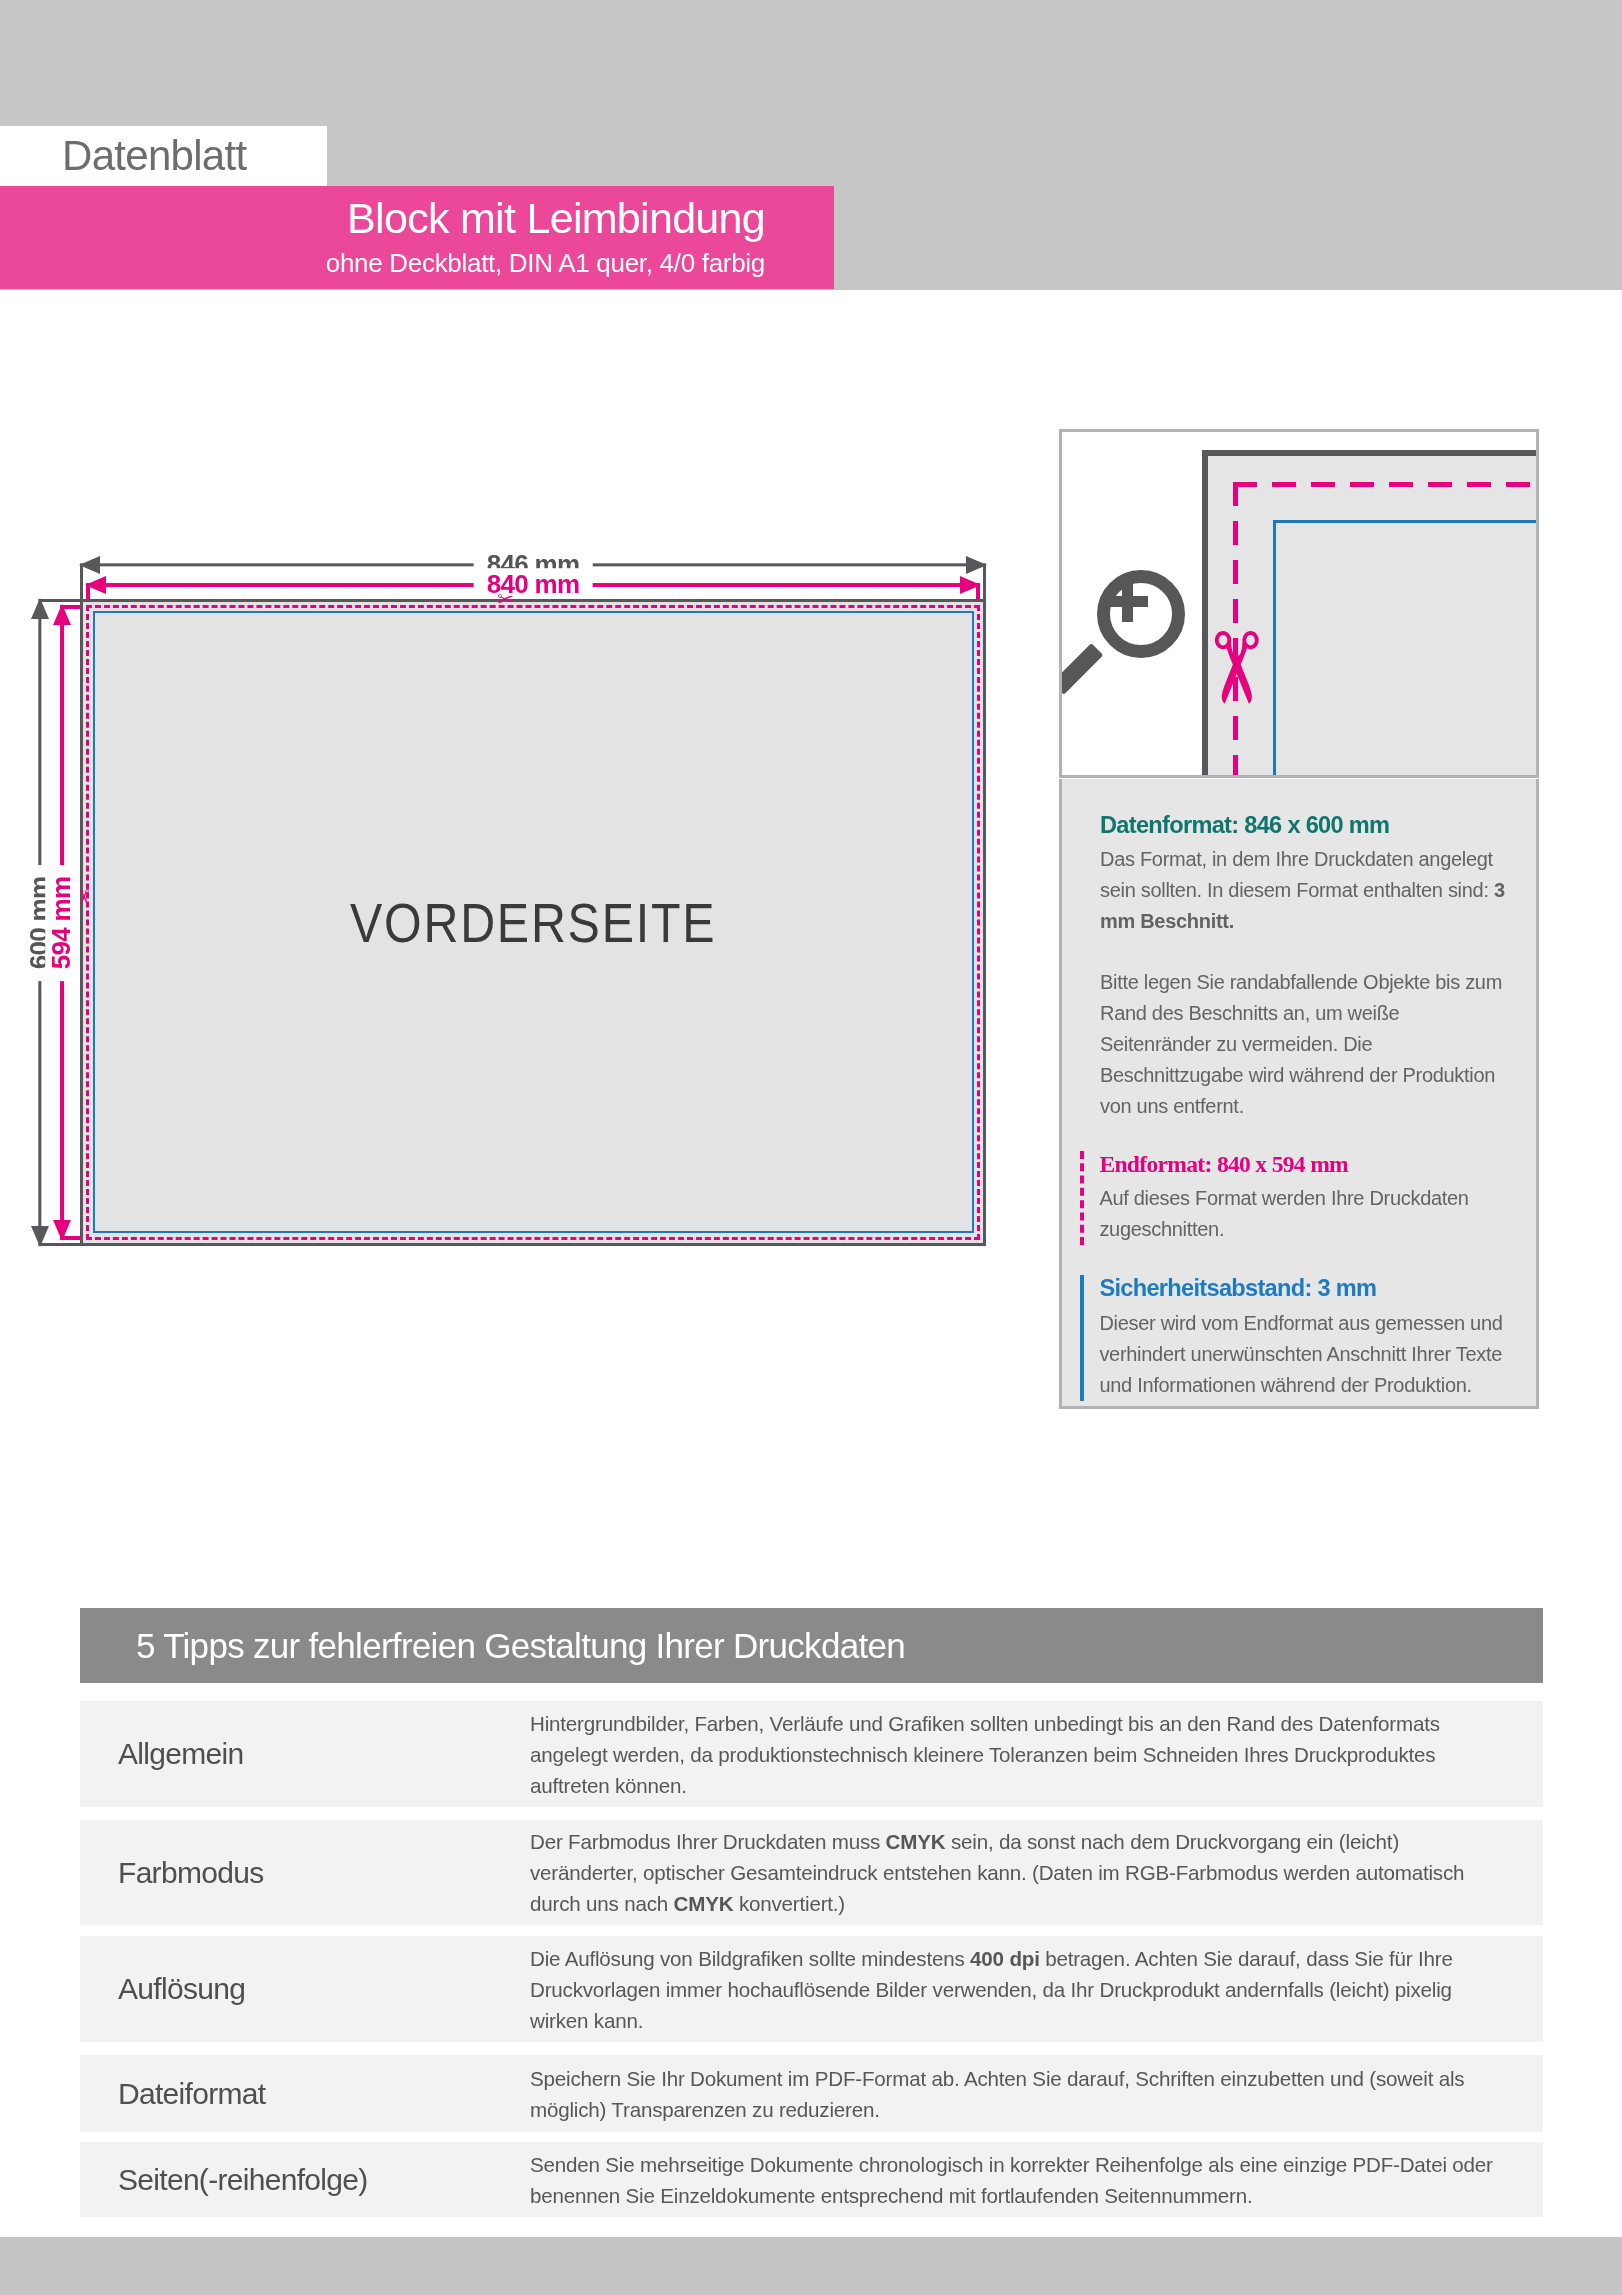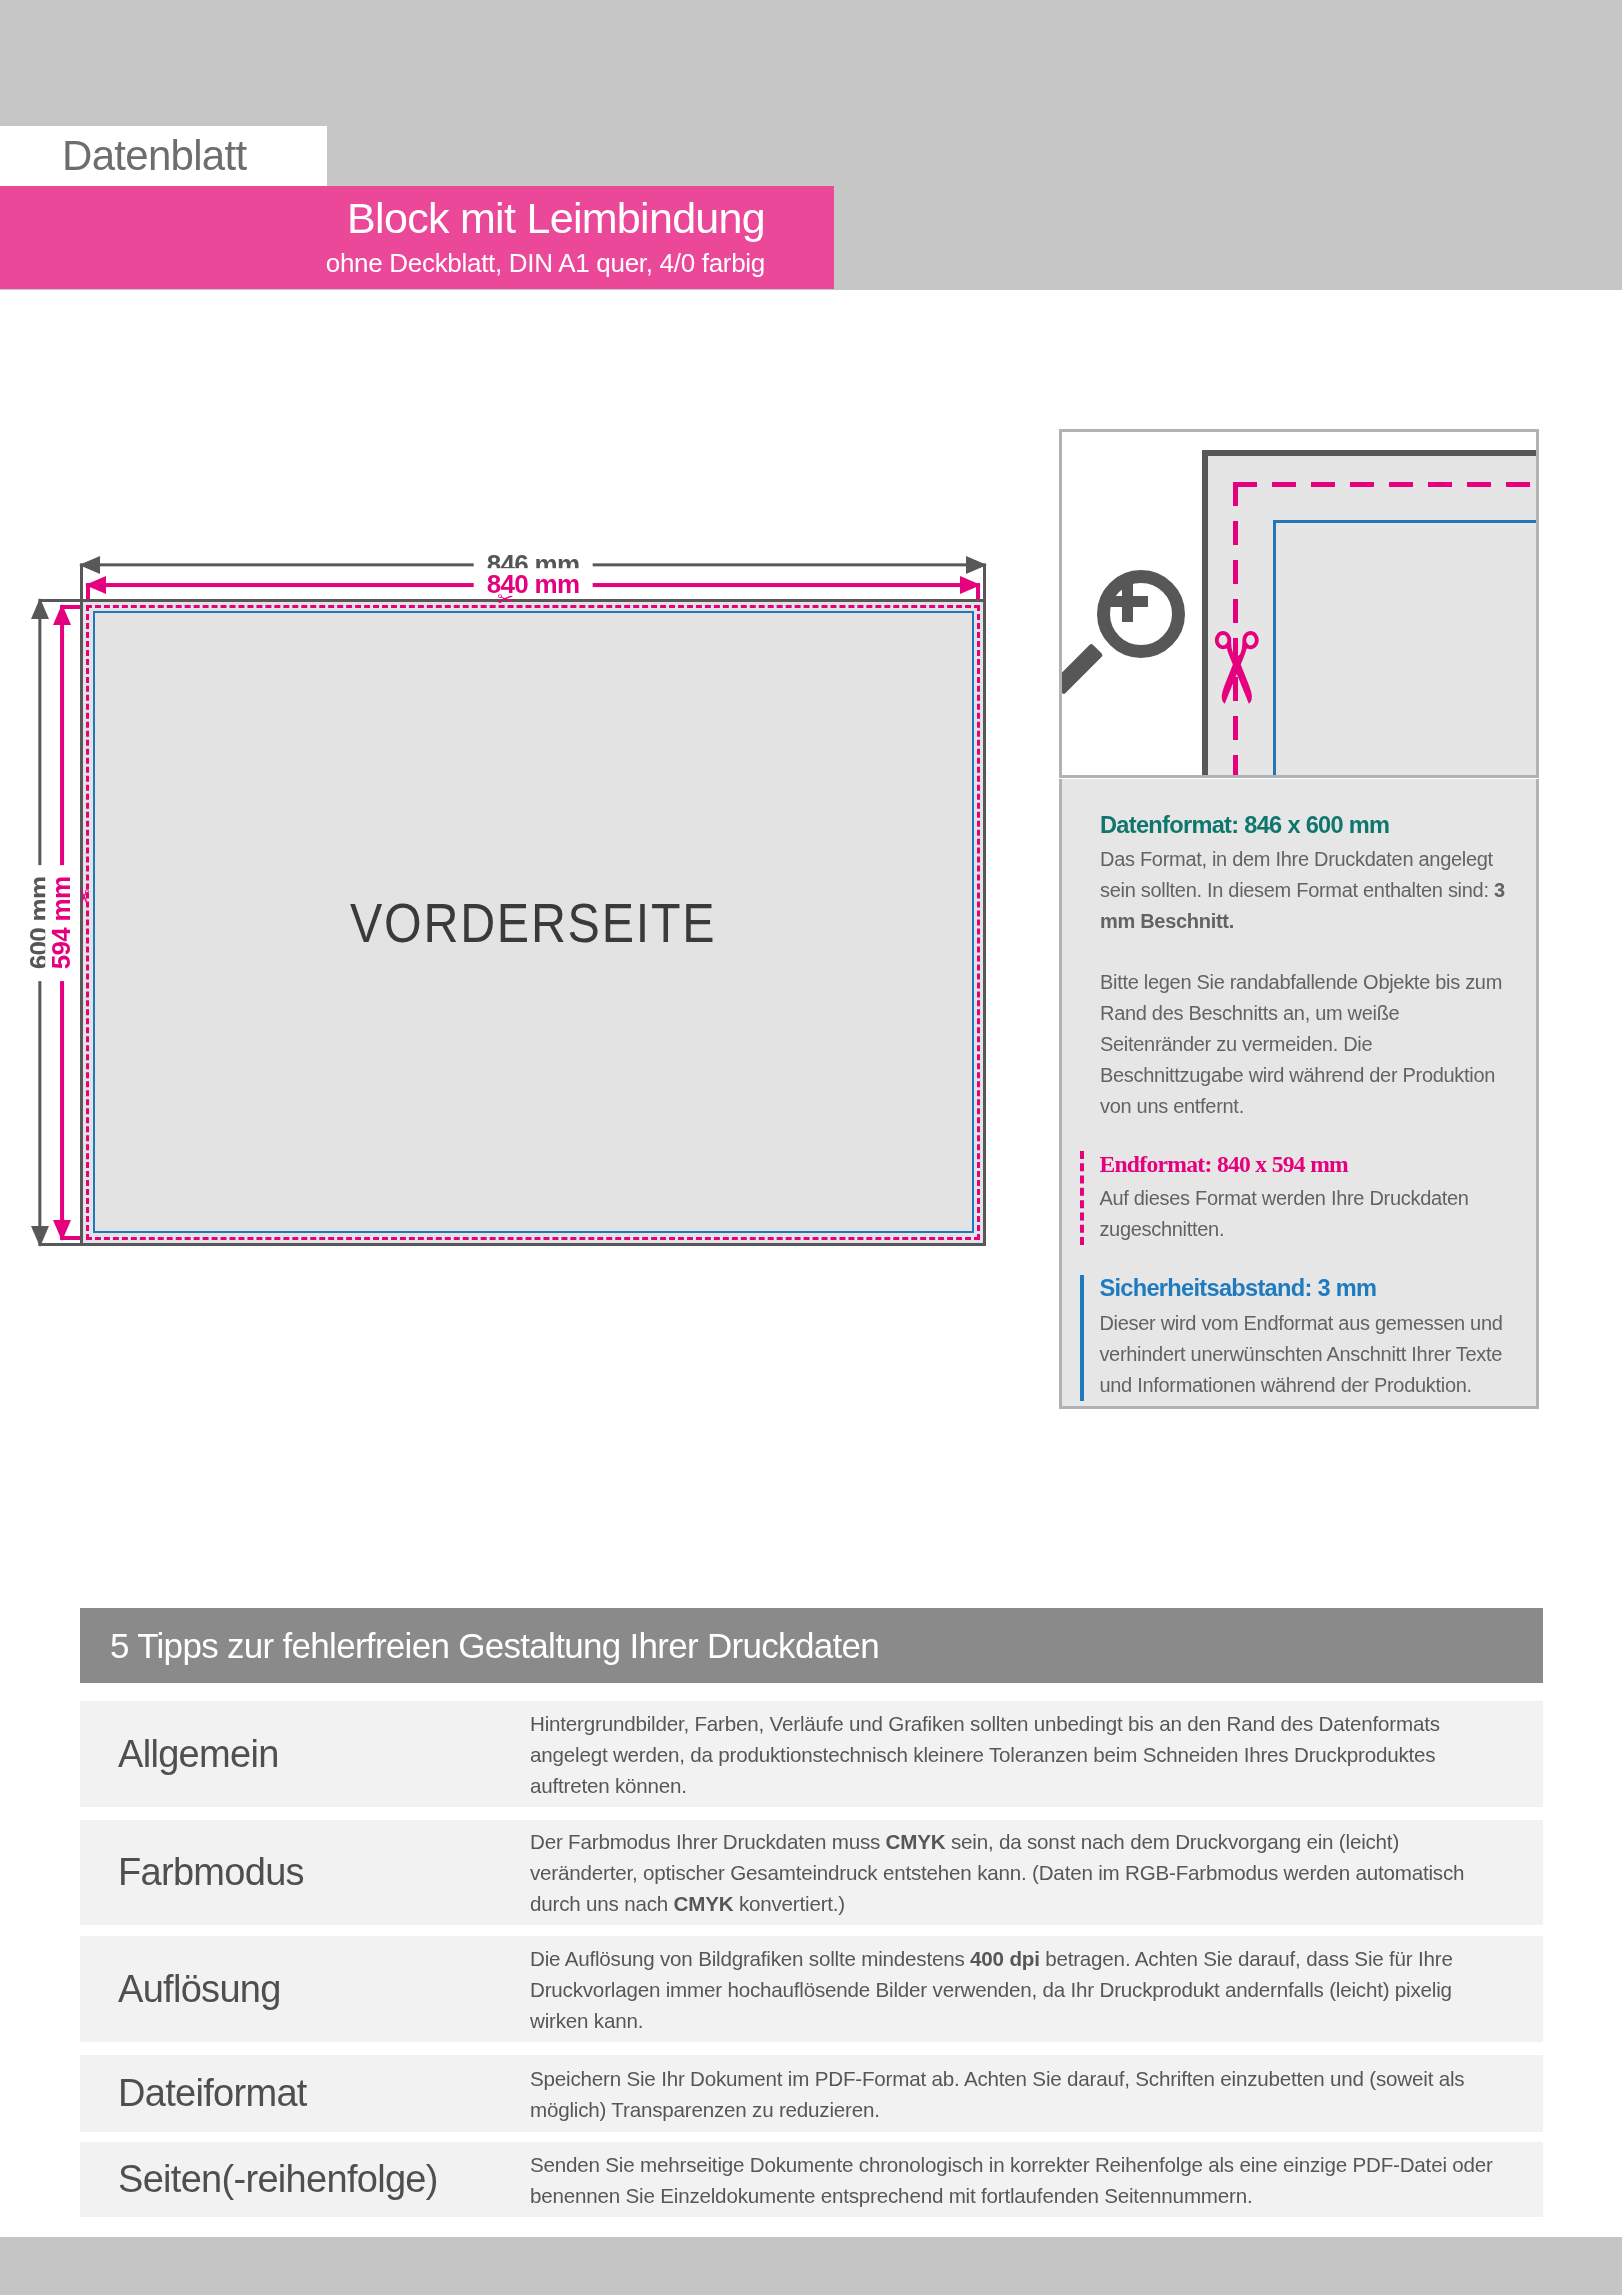--- a/index.html
+++ b/index.html
@@ -75,25 +75,25 @@
   .info-panel p{margin:0;font-size:20px;line-height:31px;color:#646363;letter-spacing:-0.3px;}
   .info-panel p + p{margin-top:30px;}
   .sec{margin:0;}
   .sec.accent-cut{margin-top:29px;margin-left:-19.6px;border-left:4.6px dashed #e5007d;padding-left:15px;}
   .sec.accent-cut h3{color:#e5007d;font-family:Liberation Serif, serif;}
   .sec.accent-safe{margin-top:30px;margin-left:-19.6px;border-left:4.6px solid #1e7bc0;padding-left:15px;}
   .sec.accent-safe h3{color:#1e7bc0;}
 
   
   .tips-bar{left:80px;top:1608px;width:1463px;height:75px;background:#8a8a8a;color:#ffffff;
-            display:flex;align-items:center;padding-left:30px;box-sizing:border-box;
+            display:flex;align-items:center;padding-left:56px;box-sizing:border-box;
             font-size:35px;letter-spacing:-0.7px;}
   .tip-row{left:80px;width:1463px;background:#f2f2f2;display:flex;box-sizing:border-box;}
   .tip-label{width:450px;flex:0 0 450px;display:flex;align-items:center;padding-left:38px;box-sizing:border-box;
-             font-size:38px;color:#4f4f4f;letter-spacing:-0.7px;}
+             font-size:30px;color:#4f4f4f;letter-spacing:-0.7px;}
   .tip-text{flex:1;display:flex;align-items:center;padding-right:39px;box-sizing:border-box;
             font-size:20.6px;line-height:31px;color:#575757;letter-spacing:-0.2px;}
   b{font-weight:700;}
 
   .footer{left:0;top:2237px;width:1623px;height:59px;background:#c5c5c5;}
 </style>
 </head>
 <body>
 
 <div class="page">

